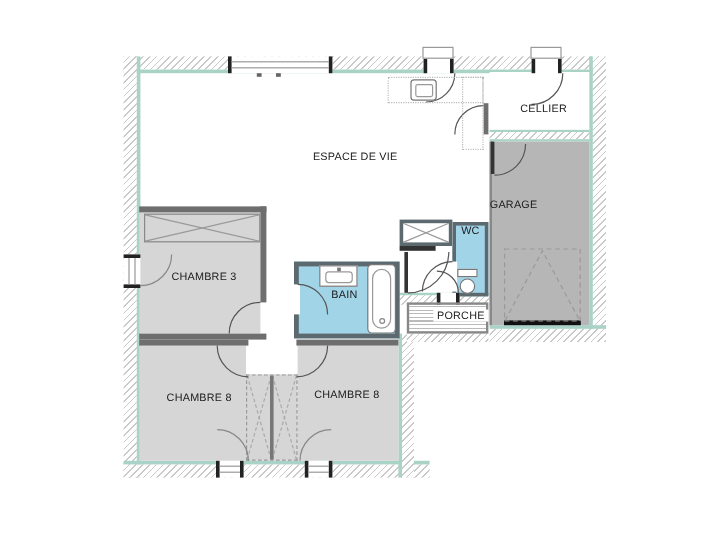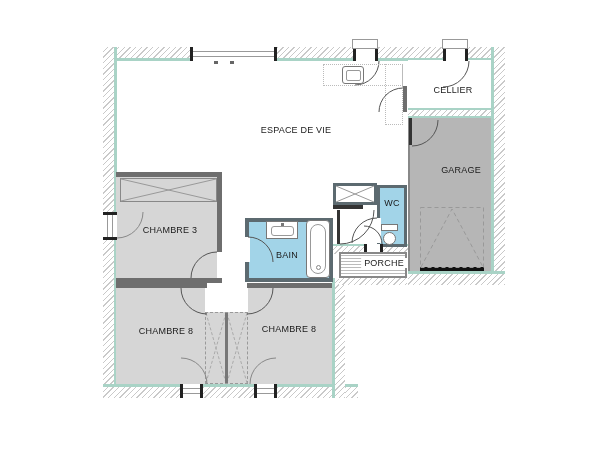--- a/index.html
+++ b/index.html
@@ -197,21 +197,21 @@
   <div class="fix" style="left:306px;top:220px;width:24px;height:58px;border-radius:4px">
     <div class="fix-inner" style="left:3px;top:3px;width:16px;height:50px;border-radius:8px"></div>
     <div class="abs" style="left:9px;bottom:7px;width:5px;height:5px;border:1px solid #888;border-radius:50%"></div>
   </div>
 
   <div class="fix" style="left:381px;top:224px;width:17px;height:7px"></div>
   <div class="fix" style="left:383px;top:232px;width:13px;height:13px;border-radius:50%"></div>
 
   <div class="lbl" style="left:296px;top:130px">ESPACE DE VIE</div>
   <div class="lbl" style="left:453px;top:90px">CELLIER</div>
-  <div class="lbl" style="left:461px;top:170px">GARAGE</div>
-  <div class="lbl" style="left:392px;top:203px">WC</div>
-  <div class="lbl" style="left:287px;top:255px">BAIN</div>
+  <div class="lbl" style="left:428px;top:170px">GARAGE</div>
+  <div class="lbl" style="left:392px;top:192px">WC</div>
+  <div class="lbl" style="left:287px;top:245px">BAIN</div>
   <div class="lbl boxed" style="left:384px;top:263px">PORCHE</div>
   <div class="lbl" style="left:170px;top:230px">CHAMBRE 3</div>
   <div class="lbl" style="left:166px;top:331px">CHAMBRE 8</div>
   <div class="lbl" style="left:289px;top:329px">CHAMBRE 8</div>
 
 </div>
 
 </body></html>

